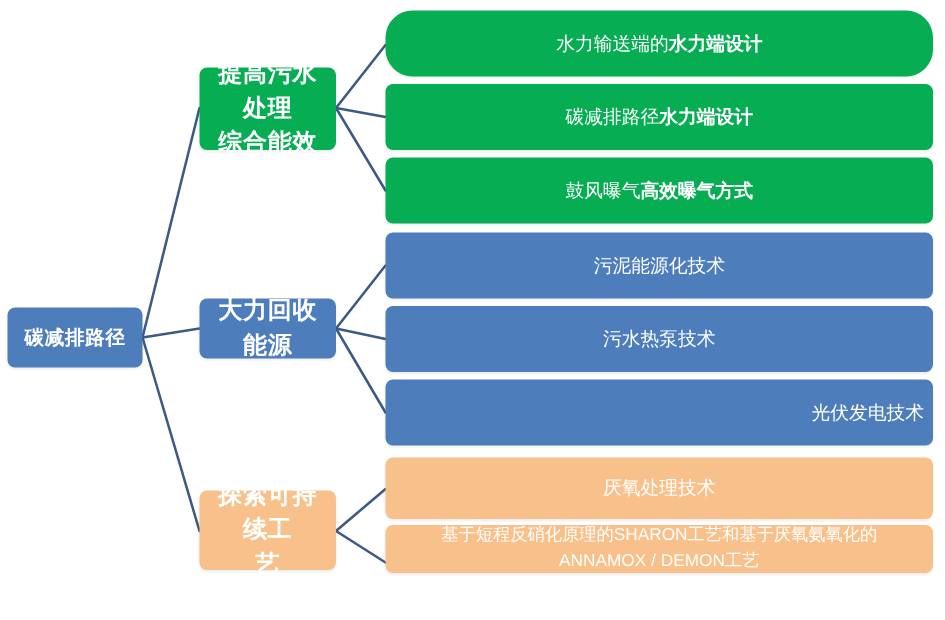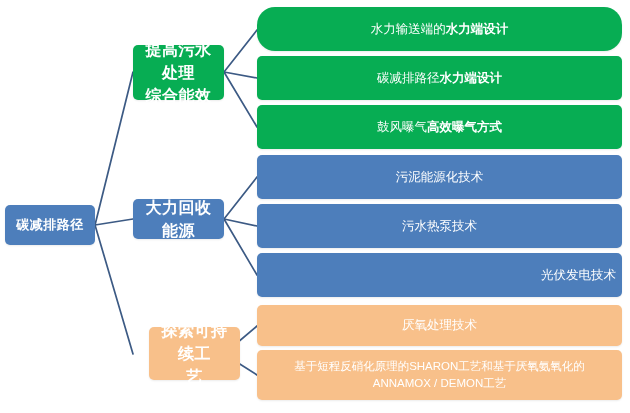--- a/index.html
+++ b/index.html
@@ -118,31 +118,31 @@
   </div>
 
   <div class="node leaf" style="left:257px; top:204px; width:365px; height:44px; background:#4d7ebb;">
     <span class="txt">污水热泵技术</span>
   </div>
 
   <div class="node leaf" style="left:257px; top:253px; width:365px; height:44px; background:#4d7ebb;text-align:right;">
     <span class="txt">光伏发电技术</span>
   </div>
 
-  <div class="node branch" style="left:149px; top:327px; width:91px; height:53px; background:#f8c08a;text-align:center;">
+  <div class="node branch" style="left:133px; top:327px; width:91px; height:53px; background:#f8c08a;text-align:center;">
     <span class="txt">
       <span>探索可持续工</span><br>
       <span>艺</span>
     </span>
   </div>
 
   <div class="node leaf" style="left:257px; top:305px; width:365px; height:41px; background:#f8c08a;">
     <span class="txt">厌氧处理技术</span>
   </div>
 
-  <div class="node leaf leaf-wrap" style="left:257px; top:350px; width:365px; height:50px; background:#f8c08a;">
+  <div class="node leaf leaf-wrap" style="left:257px; top:350px; width:365px; height:32px; background:#f8c08a;">
     <span class="txt">
       <span>基于短程反硝化原理的SHARON工艺和基于厌氧氨氧化的</span><br>
       <span>ANNAMOX / DEMON工艺</span>
     </span>
   </div>
 
 </div>
 
 </body></html>

